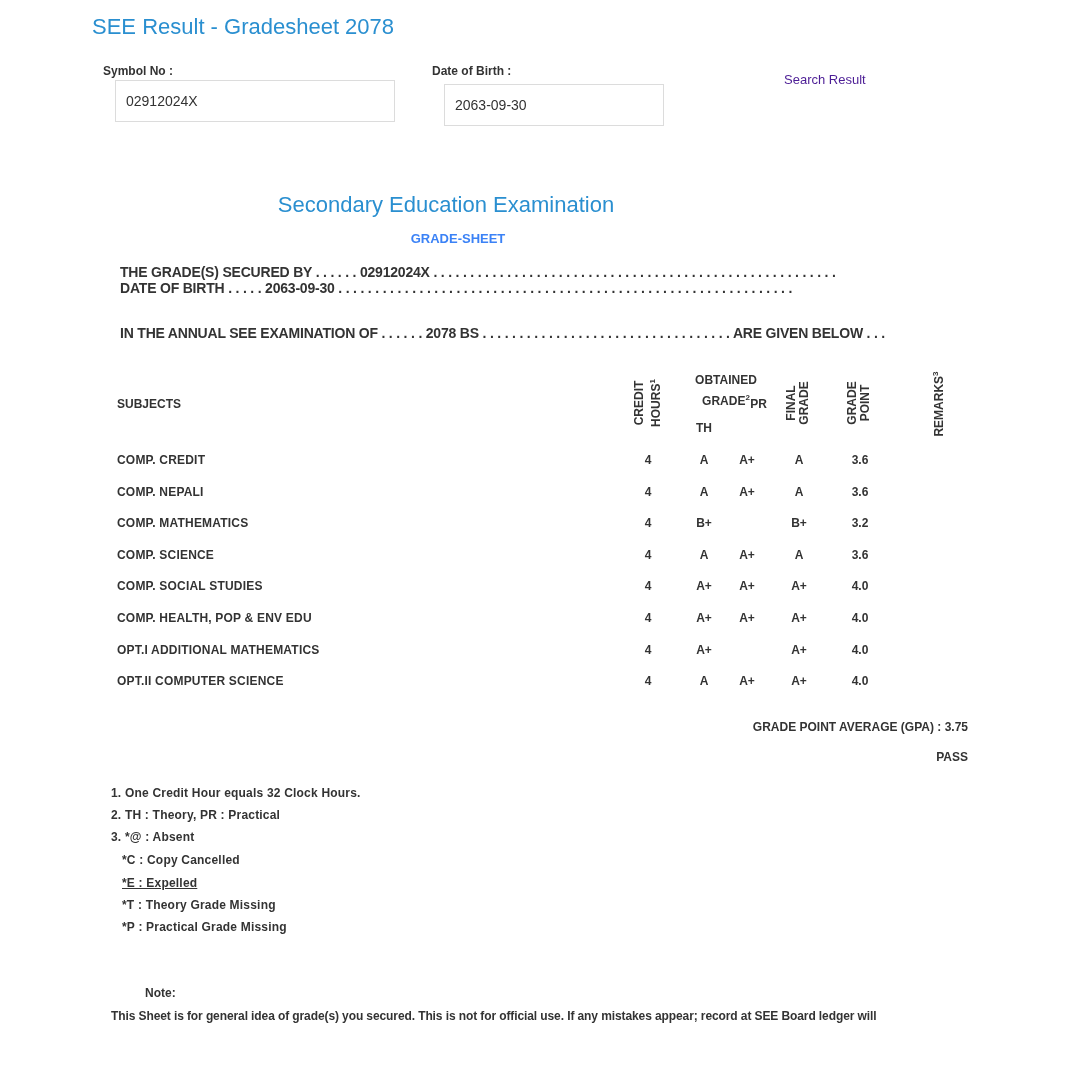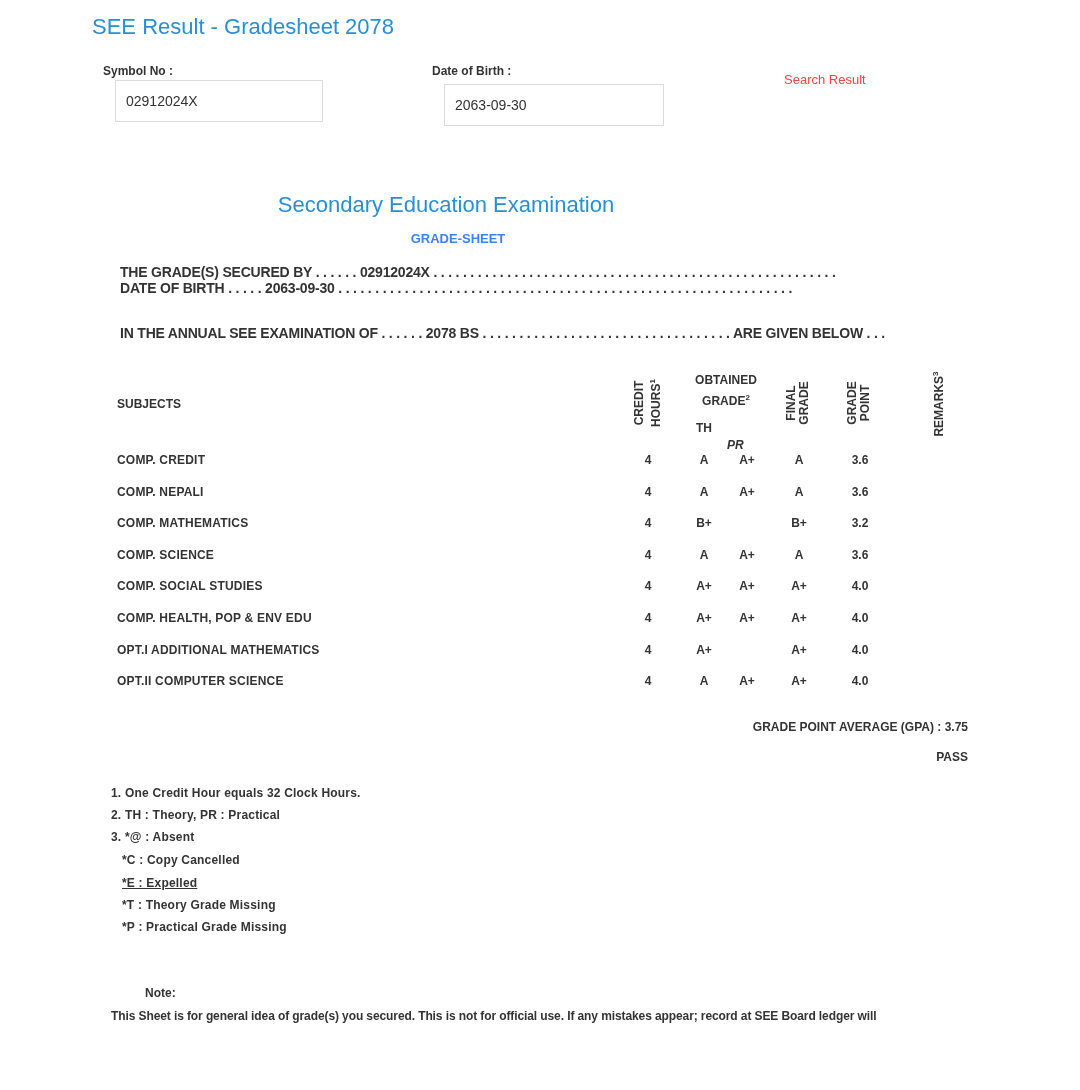--- a/index.html
+++ b/index.html
@@ -3,21 +3,21 @@
 <meta charset="utf-8">
 <style>
   * { box-sizing: border-box; margin: 0; padding: 0; }
   html, body { width: 1080px; height: 1090px; background: #ffffff; overflow: hidden; }
   body { font-family: "Liberation Sans", sans-serif; color: #3a3a3a; position: relative; }
 
   .page-title { position: absolute; left: 92px; top: 14px; font-size: 22px; color: #2a8fd0; font-weight: normal; }
 
   .field-label { position: absolute; font-size: 12px; font-weight: bold; color: #333; }
   .field-box { position: absolute; height: 42px; border: 1px solid #dcdcdc; background: #fff; font-size: 14px; color: #333; padding: 0 10px; font-family: "Liberation Sans", sans-serif; outline: none; }
-  .search-btn { position: absolute; left: 784px; top: 72px; font-size: 13px; color: #ef4444; background: none; border: none; cursor: pointer; font-family: "Liberation Sans", sans-serif; }
+  .search-btn { position: absolute; left: 784px; top: 72px; font-size: 13px; color: #4c1d95; background: none; border: none; cursor: pointer; font-family: "Liberation Sans", sans-serif; }
 
   .exam-title { position: absolute; left: 0; width: 892px; top: 192px; text-align: center; font-size: 22px; color: #2a8fd0; }
   .gs-title { position: absolute; left: 0; width: 916px; top: 231px; text-align: center; font-size: 13px; font-weight: bold; color: #3b82f6; }
 
   .info-line { position: absolute; left: 120px; font-size: 14px; font-weight: bold; color: #333; white-space: nowrap; letter-spacing: -0.2px; }
 
   .th { position: absolute; font-size: 12px; font-weight: bold; color: #333; }
   .vert { position: absolute; font-size: 12px; font-weight: bold; color: #333; transform: rotate(-90deg); transform-origin: center center; text-align: center; line-height: 13px; white-space: nowrap; }
   .sup { font-size: 8px; vertical-align: super; }
 
@@ -36,21 +36,21 @@
   .footnote { position: absolute; font-size: 12px; font-weight: bold; color: #333; letter-spacing: 0.2px; }
   .note-label { position: absolute; left: 111px; top: 986px; font-size: 12px; font-weight: bold; color: #333; padding-left: 34px; }
   .note-text { position: absolute; left: 111px; top: 1009px; font-size: 12px; font-weight: bold; color: #333; white-space: nowrap; letter-spacing: -0.1px; }
 </style>
 </head>
 <body>
 
 <h1 class="page-title">SEE Result - Gradesheet 2078</h1>
 
 <label class="field-label" style="left:103px; top:64px;">Symbol No :</label>
-<input class="field-box" style="left: 115px; top: 80px; width: 208px;" type="text" value="02912024X">
+<input class="field-box" style="left: 115px; top: 80px; width: 280px;" type="text" value="02912024X">
 
 <label class="field-label" style="left:432px; top:64px;">Date of Birth :</label>
 <input class="field-box" style="left: 444px; top: 84px; width: 220px;" type="text" value="2063-09-30">
 
 <button class="search-btn">Search Result</button>
 
 <div class="exam-title">Secondary Education Examination</div>
 <div class="gs-title">GRADE-SHEET</div>
 
 <div class="info-line" style="top:264px;">THE GRADE(S) SECURED BY . . . . . . 02912024X . . . . . . . . . . . . . . . . . . . . . . . . . . . . . . . . . . . . . . . . . . . . . . . . . . . . . . .</div>
@@ -62,21 +62,21 @@
 <div class="vert" style="left:620px; top:388px; width:56px; height:30px;">
   <span>CREDIT</span><br>
   <span>HOURS</span><span class="sup">1</span>
 </div>
 
 <div class="th" style="left:684px; top:371px; width:84px; text-align:center; line-height:18px;">
   <span>OBTAINED</span><br>
   <span>GRADE</span><span class="sup">2</span>
 </div>
 <div class="th" style="left:684px; top:421px; width:40px; text-align:center;">TH</div>
-<div class="th" style="left:727px; top:438px; width:40px; text-align:left;font-style:italic;">PR</div>
+<div class="th" style="left:727px; top:397px; width:40px; text-align:right;">PR</div>
 
 <div class="vert" style="left:772px; top:388px; width:56px; height:30px;">
   <span>FINAL</span><br>
   <span>GRADE</span>
 </div>
 
 <div class="vert" style="left:833px; top:388px; width:56px; height:30px;">
   <span>GRADE</span><br>
   <span>POINT</span>
 </div>

